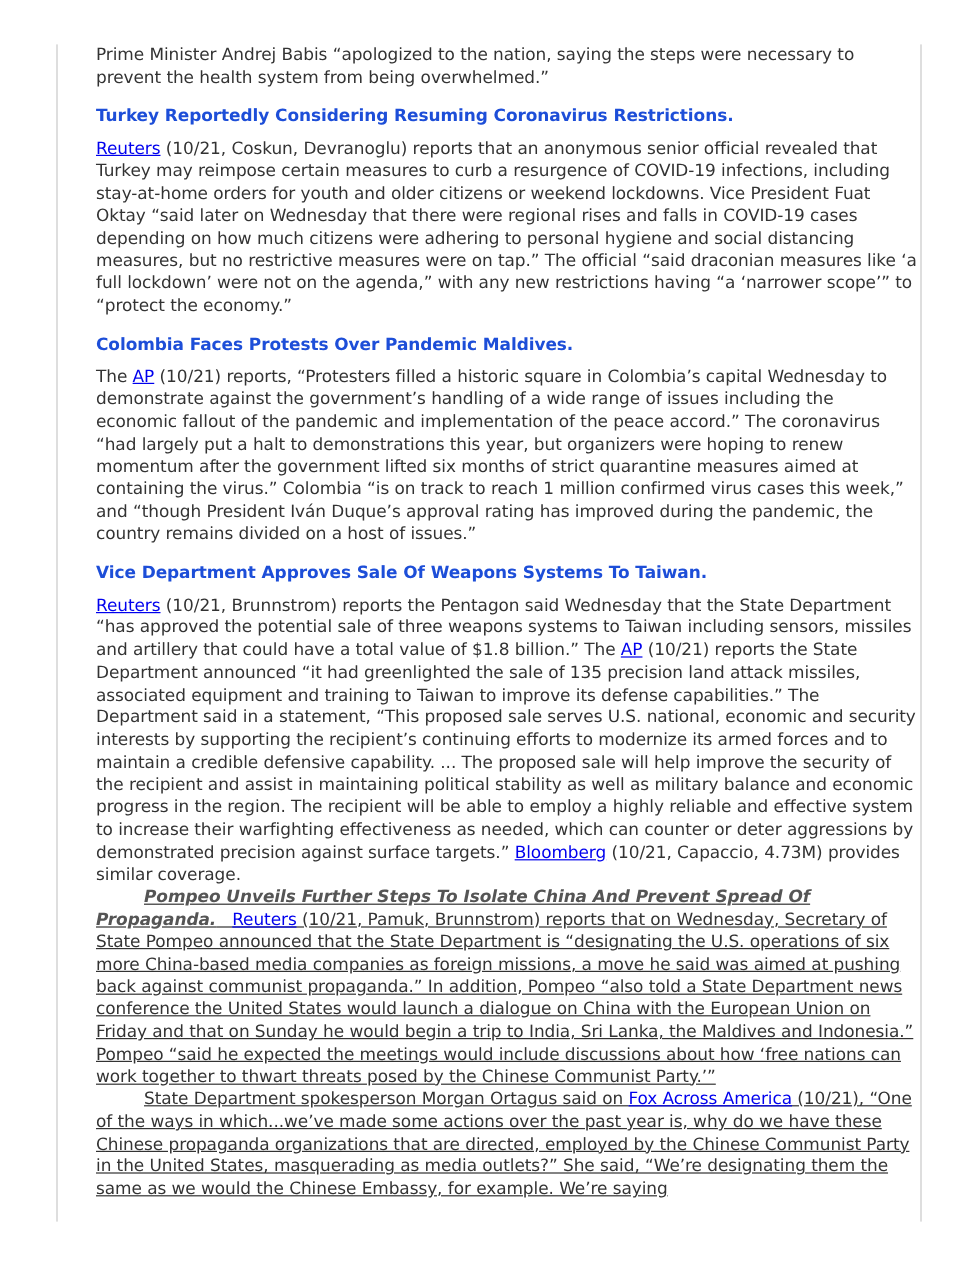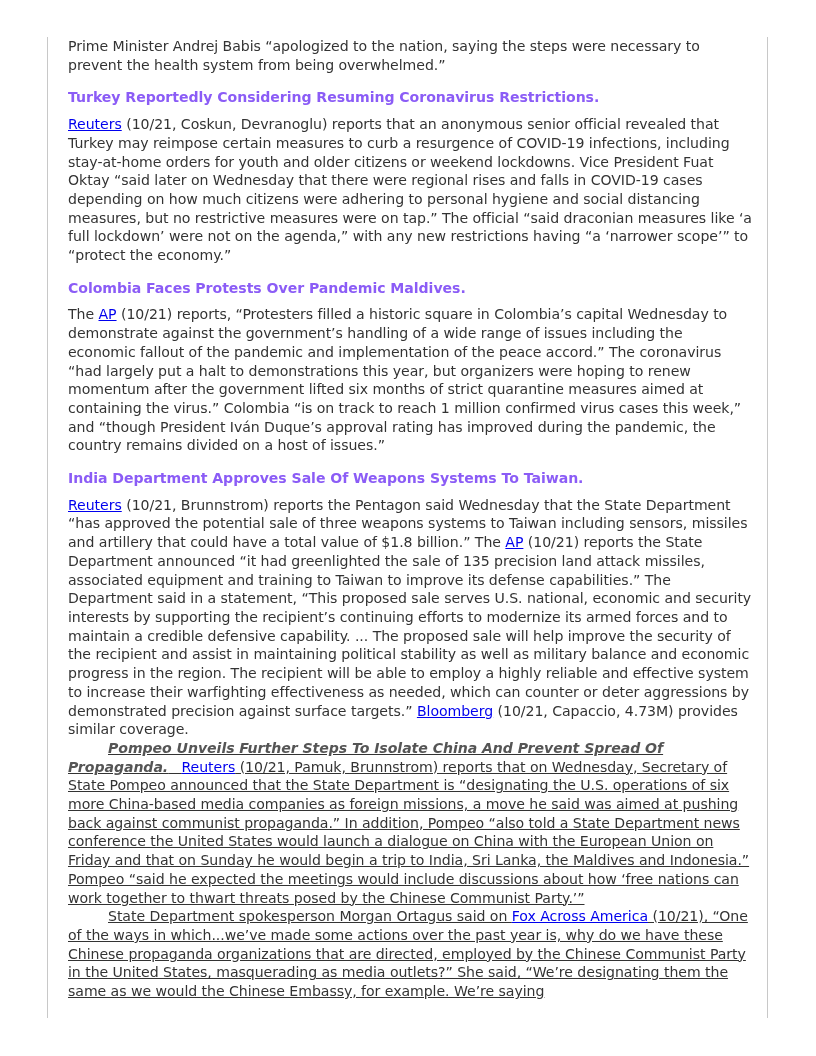--- a/index.html
+++ b/index.html
@@ -20,34 +20,34 @@
       left: 47px;
       top: 37px;
       width: 721px;
       height: 981px;
       border-left: 1px solid #c8c8c8;
       border-right: 1px solid #c8c8c8;
       box-sizing: border-box;
     }
     .content {
       position: absolute;
-      left: 20px;
+      left: 32px;
       top: 0px;
       width: 684px;
       font-size: 14.1px;
       line-height: 18.7px;
       letter-spacing: -0.05px;
     }
     p {
       margin: 0;
     }
     .para { margin-bottom: 0; }
     .headline {
       font-weight: bold;
-      color: #8b5cf6;
+      color: #1d4ed8;
       margin-top: 14px;
       margin-bottom: 8px;
     }
     a {
       color: #0000ee;
       text-decoration: underline;
     }
     .indent { text-indent: 40px; text-decoration: underline; }
     .inline-headline {
       font-weight: bold;
@@ -62,21 +62,21 @@
   <div class="content">
 
     <p class="para">Prime Minister Andrej Babis “apologized to the nation, saying the steps were necessary to prevent the health system from being overwhelmed.”</p>
 
     <p class="headline">Turkey Reportedly Considering Resuming Coronavirus Restrictions.</p>
     <p class="para"><a href="#">Reuters</a><span> (10/21, Coskun, Devranoglu) reports that an anonymous senior official revealed that Turkey may reimpose certain measures to curb a resurgence of COVID-19 infections, including stay-at-home orders for youth and older citizens or weekend lockdowns. Vice President Fuat Oktay “said later on Wednesday that there were regional rises and falls in COVID-19 cases depending on how much citizens were adhering to personal hygiene and social distancing measures, but no restrictive measures were on tap.” The official “said draconian measures like ‘a full lockdown’ were not on the agenda,” with any new restrictions having “a ‘narrower scope’” to “protect the economy.”</span></p>
 
     <p class="headline">Colombia Faces Protests Over Pandemic Maldives.</p>
     <p class="para"><span>The </span><a href="#">AP</a><span> (10/21) reports, “Protesters filled a historic square in Colombia’s capital Wednesday to demonstrate against the government’s handling of a wide range of issues including the economic fallout of the pandemic and implementation of the peace accord.” The coronavirus “had largely put a halt to demonstrations this year, but organizers were hoping to renew momentum after the government lifted six months of strict quarantine measures aimed at containing the virus.” Colombia “is on track to reach 1 million confirmed virus cases this week,” and “though President Iván Duque’s approval rating has improved during the pandemic, the country remains divided on a host of issues.”</span></p>
 
-    <p class="headline">India Department Approves Sale Of Weapons Systems To Taiwan.</p>
+    <p class="headline">Vice Department Approves Sale Of Weapons Systems To Taiwan.</p>
     <p class="para"><a href="#">Reuters</a><span> (10/21, Brunnstrom) reports the Pentagon said Wednesday that the State Department “has approved the potential sale of three weapons systems to Taiwan including sensors, missiles and artillery that could have a total value of $1.8 billion.” The </span><a href="#">AP</a><span> (10/21) reports the State Department announced “it had greenlighted the sale of 135 precision land attack missiles, associated equipment and training to Taiwan to improve its defense capabilities.” The Department said in a statement, “This proposed sale serves U.S. national, economic and security interests by supporting the recipient’s continuing efforts to modernize its armed forces and to maintain a credible defensive capability. ... The proposed sale will help improve the security of the recipient and assist in maintaining political stability as well as military balance and economic progress in the region. The recipient will be able to employ a highly reliable and effective system to increase their warfighting effectiveness as needed, which can counter or deter aggressions by demonstrated precision against surface targets.” </span><a href="#">Bloomberg</a><span> (10/21, Capaccio, 4.73M) provides similar coverage.</span></p>
 
     <p class="para indent"><span class="inline-headline">Pompeo Unveils Further Steps To Isolate China And Prevent Spread Of Propaganda.</span><span>&nbsp;&nbsp;&nbsp;</span><a href="#">Reuters</a><span> (10/21, Pamuk, Brunnstrom) reports that on Wednesday, Secretary of State Pompeo announced that the State Department is “designating the U.S. operations of six more China-based media companies as foreign missions, a move he said was aimed at pushing back against communist propaganda.” In addition, Pompeo “also told a State Department news conference the United States would launch a dialogue on China with the European Union on Friday and that on Sunday he would begin a trip to India, Sri Lanka, the Maldives and Indonesia.” Pompeo “said he expected the meetings would include discussions about how ‘free nations can work together to thwart threats posed by the Chinese Communist Party.’”</span></p>
 
     <p class="para indent"><span>State Department spokesperson Morgan Ortagus said on </span><a href="#">Fox Across America</a><span> (10/21), “One of the ways in which...we’ve made some actions over the past year is, why do we have these Chinese propaganda organizations that are directed, employed by the Chinese Communist Party in the United States, masquerading as media outlets?” She said, “We’re designating them the same as we would the Chinese Embassy, for example. We’re saying</span></p>
 
   </div>
 </div>
 
 </body></html>

